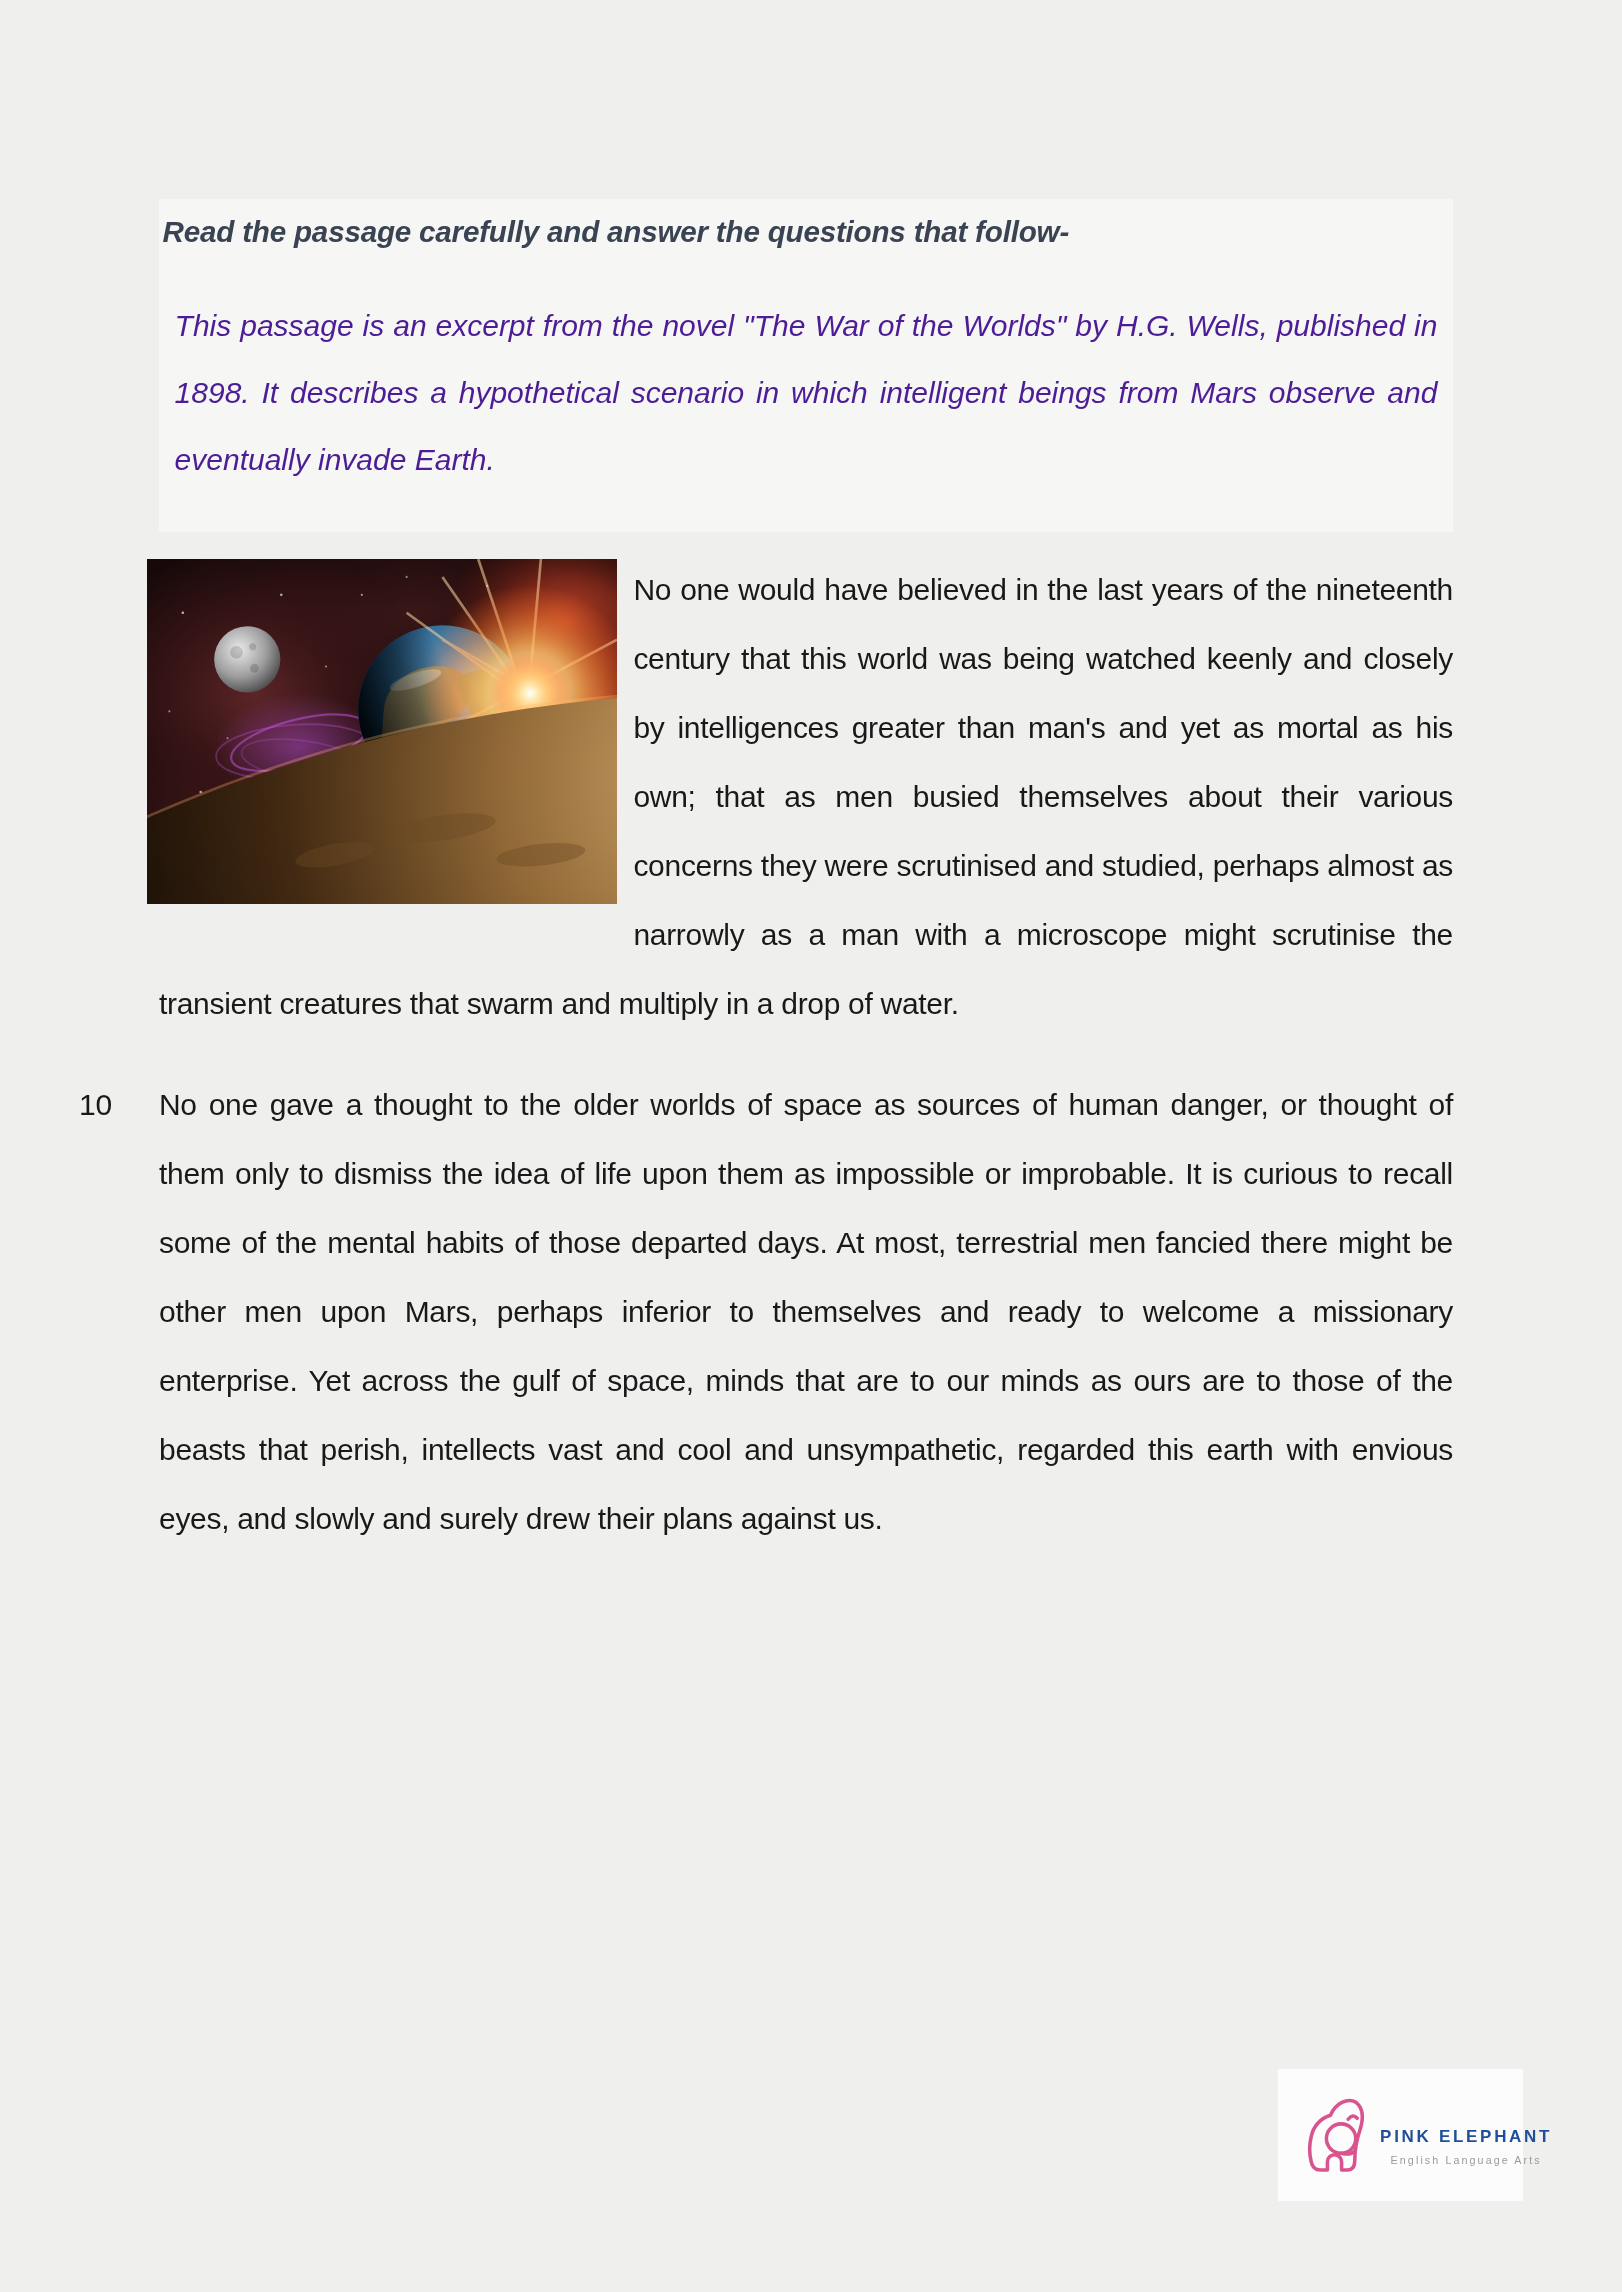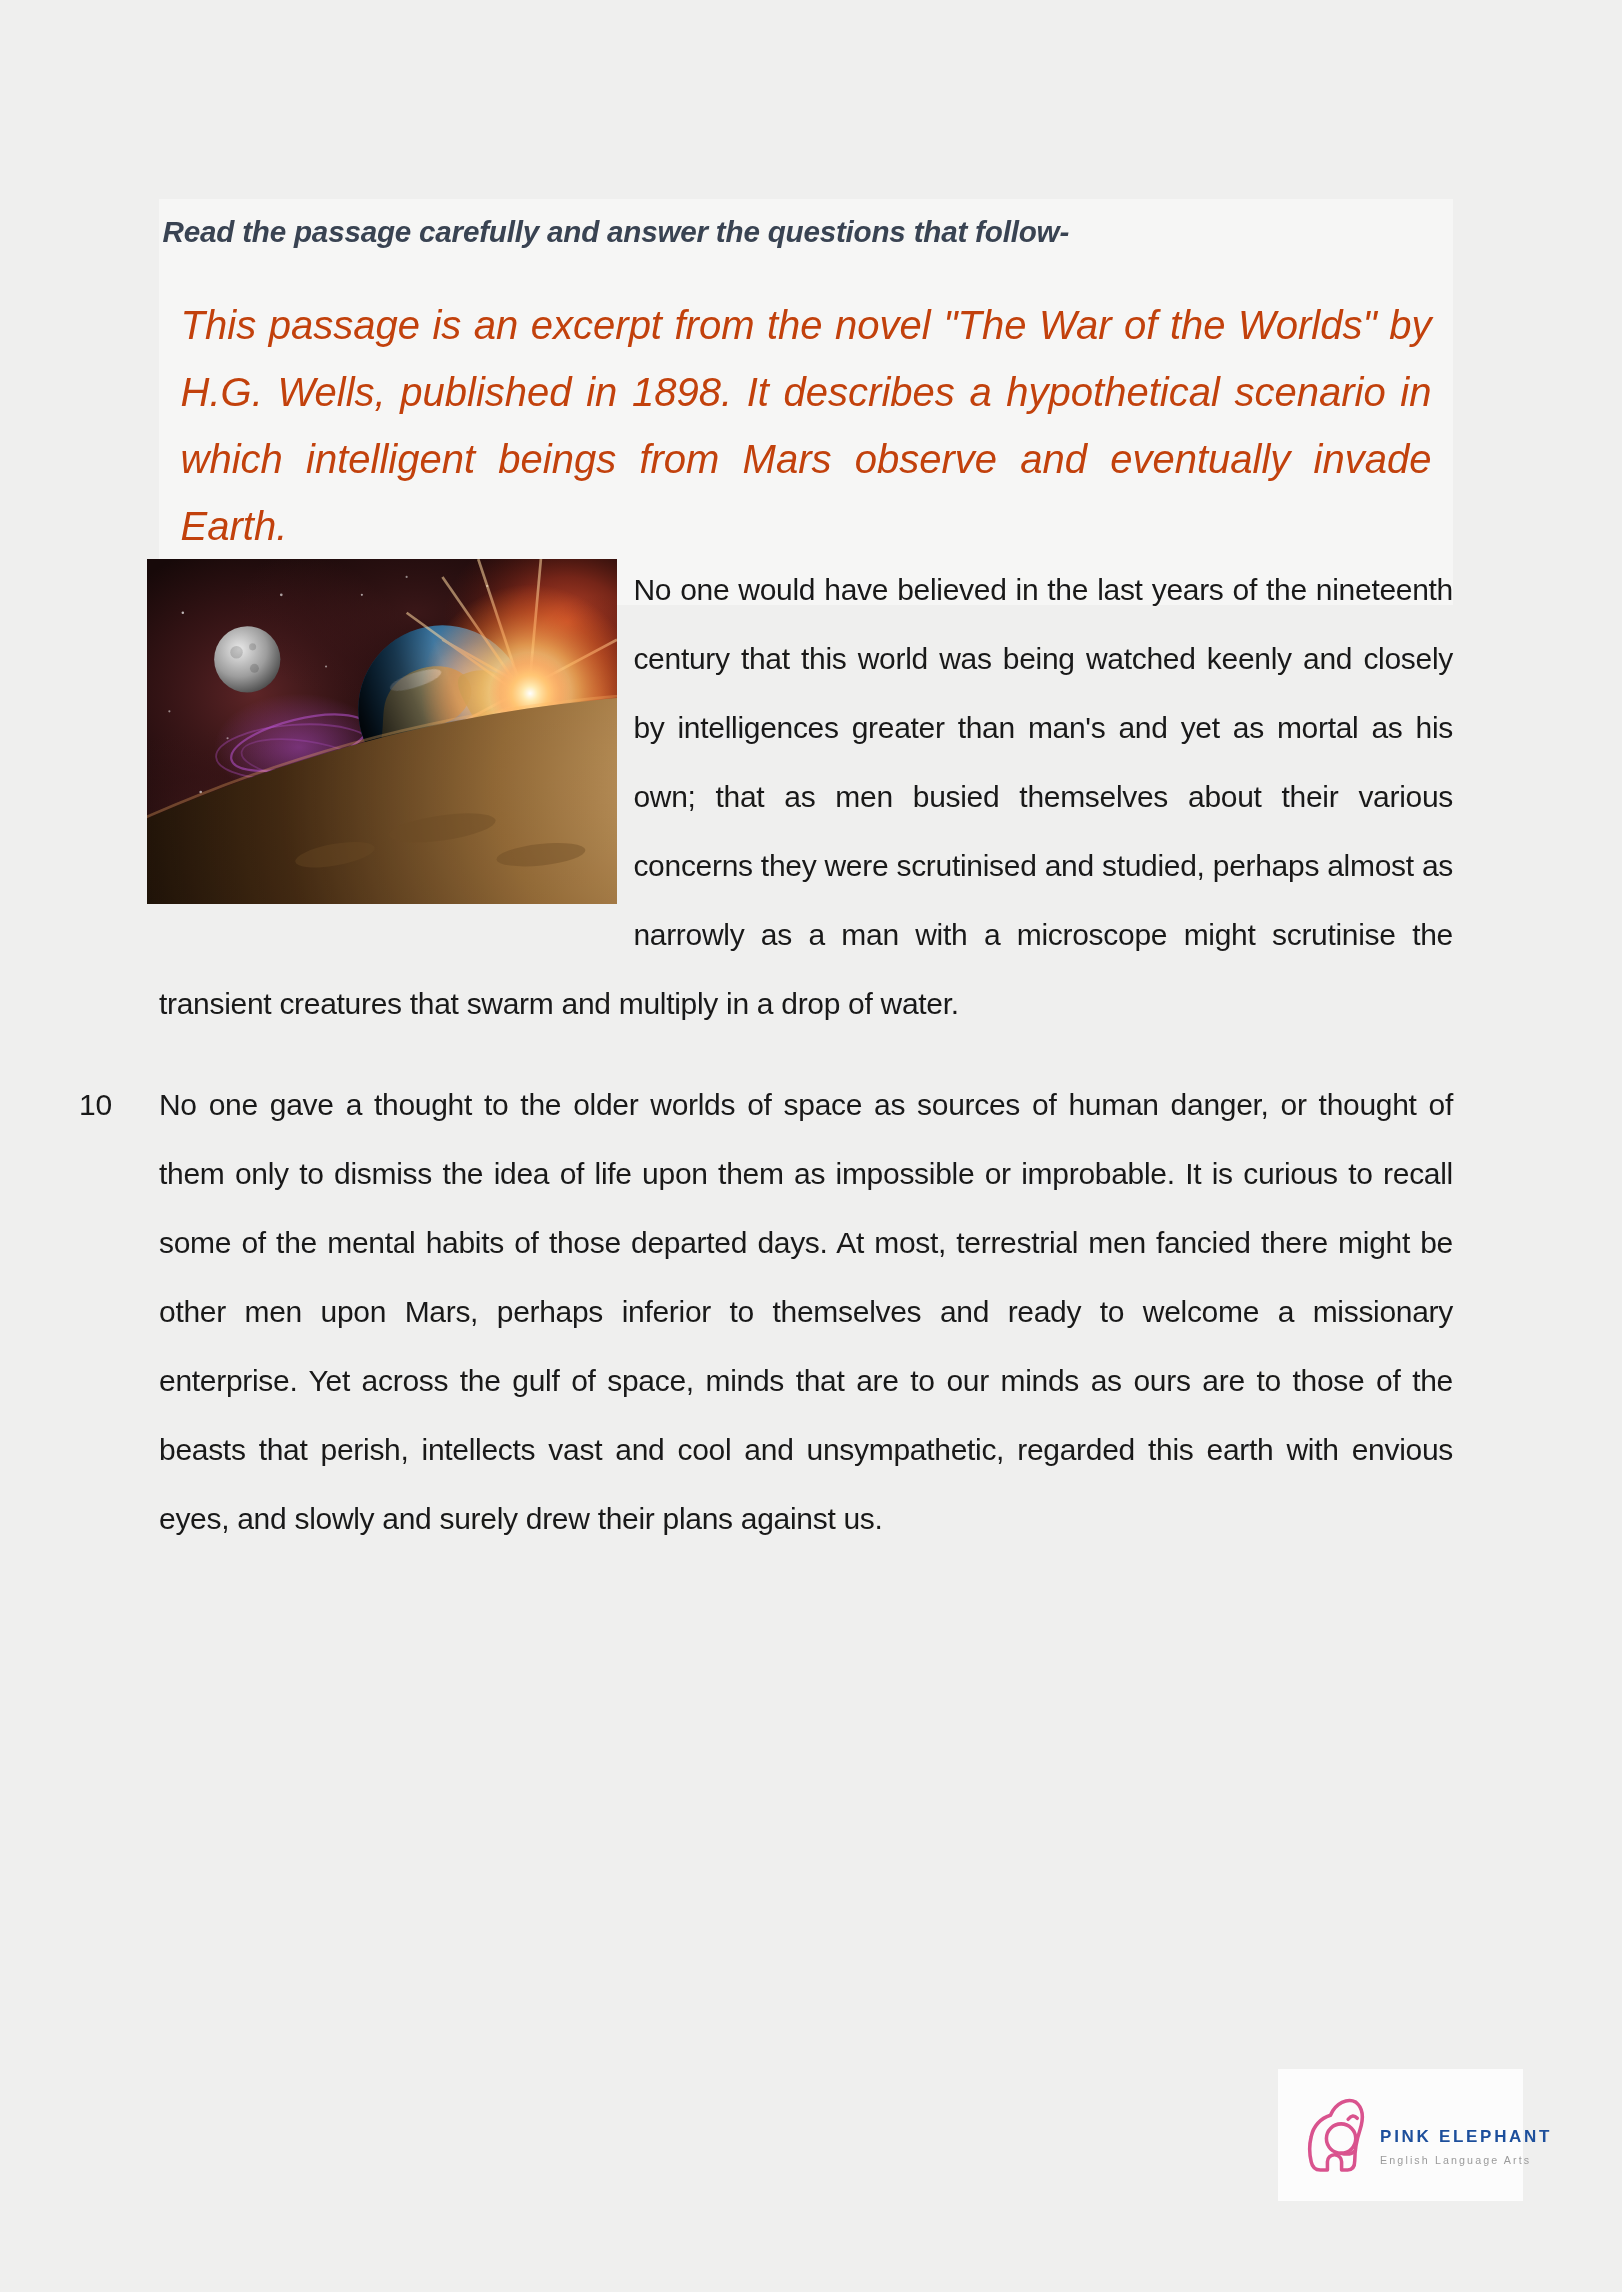--- a/index.html
+++ b/index.html
@@ -24,25 +24,25 @@
   .instruction {
     font-style: italic;
     font-weight: bold;
     font-size: 29.6px;
     letter-spacing: -0.2px;
     color: #394352;
     margin: 0 0 43px 0;
   }
   .intro-text {
     font-style: italic;
-    font-size: 40px;
+    font-size: 30px;
     line-height: 67px;
-    color: #c2410c;
+    color: #4c1d95;
     text-align: justify;
-    margin: 18px;
+    margin: 12px;
   }
 
   
   .passage {
     position: absolute;
     left: 159px; top: 555px;
     width: 1294px;
     font-size: 30px;
     line-height: 69px;
     letter-spacing: -0.3px;
@@ -84,20 +84,21 @@
     font-size: 17px;
     letter-spacing: 2.7px;
     white-space: nowrap;
   }
   .logo-subtitle {
     color: #9b9b9b;
     font-size: 10.7px;
     letter-spacing: 2.1px;
     margin-top: 7.2px;
     white-space: nowrap;
+    text-align: center;
   }
 </style>
 </head>
 <body>
 
 <div class="intro-block">
   <p class="instruction">Read the passage carefully and answer the questions that follow-</p>
   <p class="intro-text">This passage is an excerpt from the novel "The War of the Worlds" by H.G. Wells, published in 1898. It describes a hypothetical scenario in which intelligent beings from Mars observe and eventually invade Earth.</p>
 </div>
 

